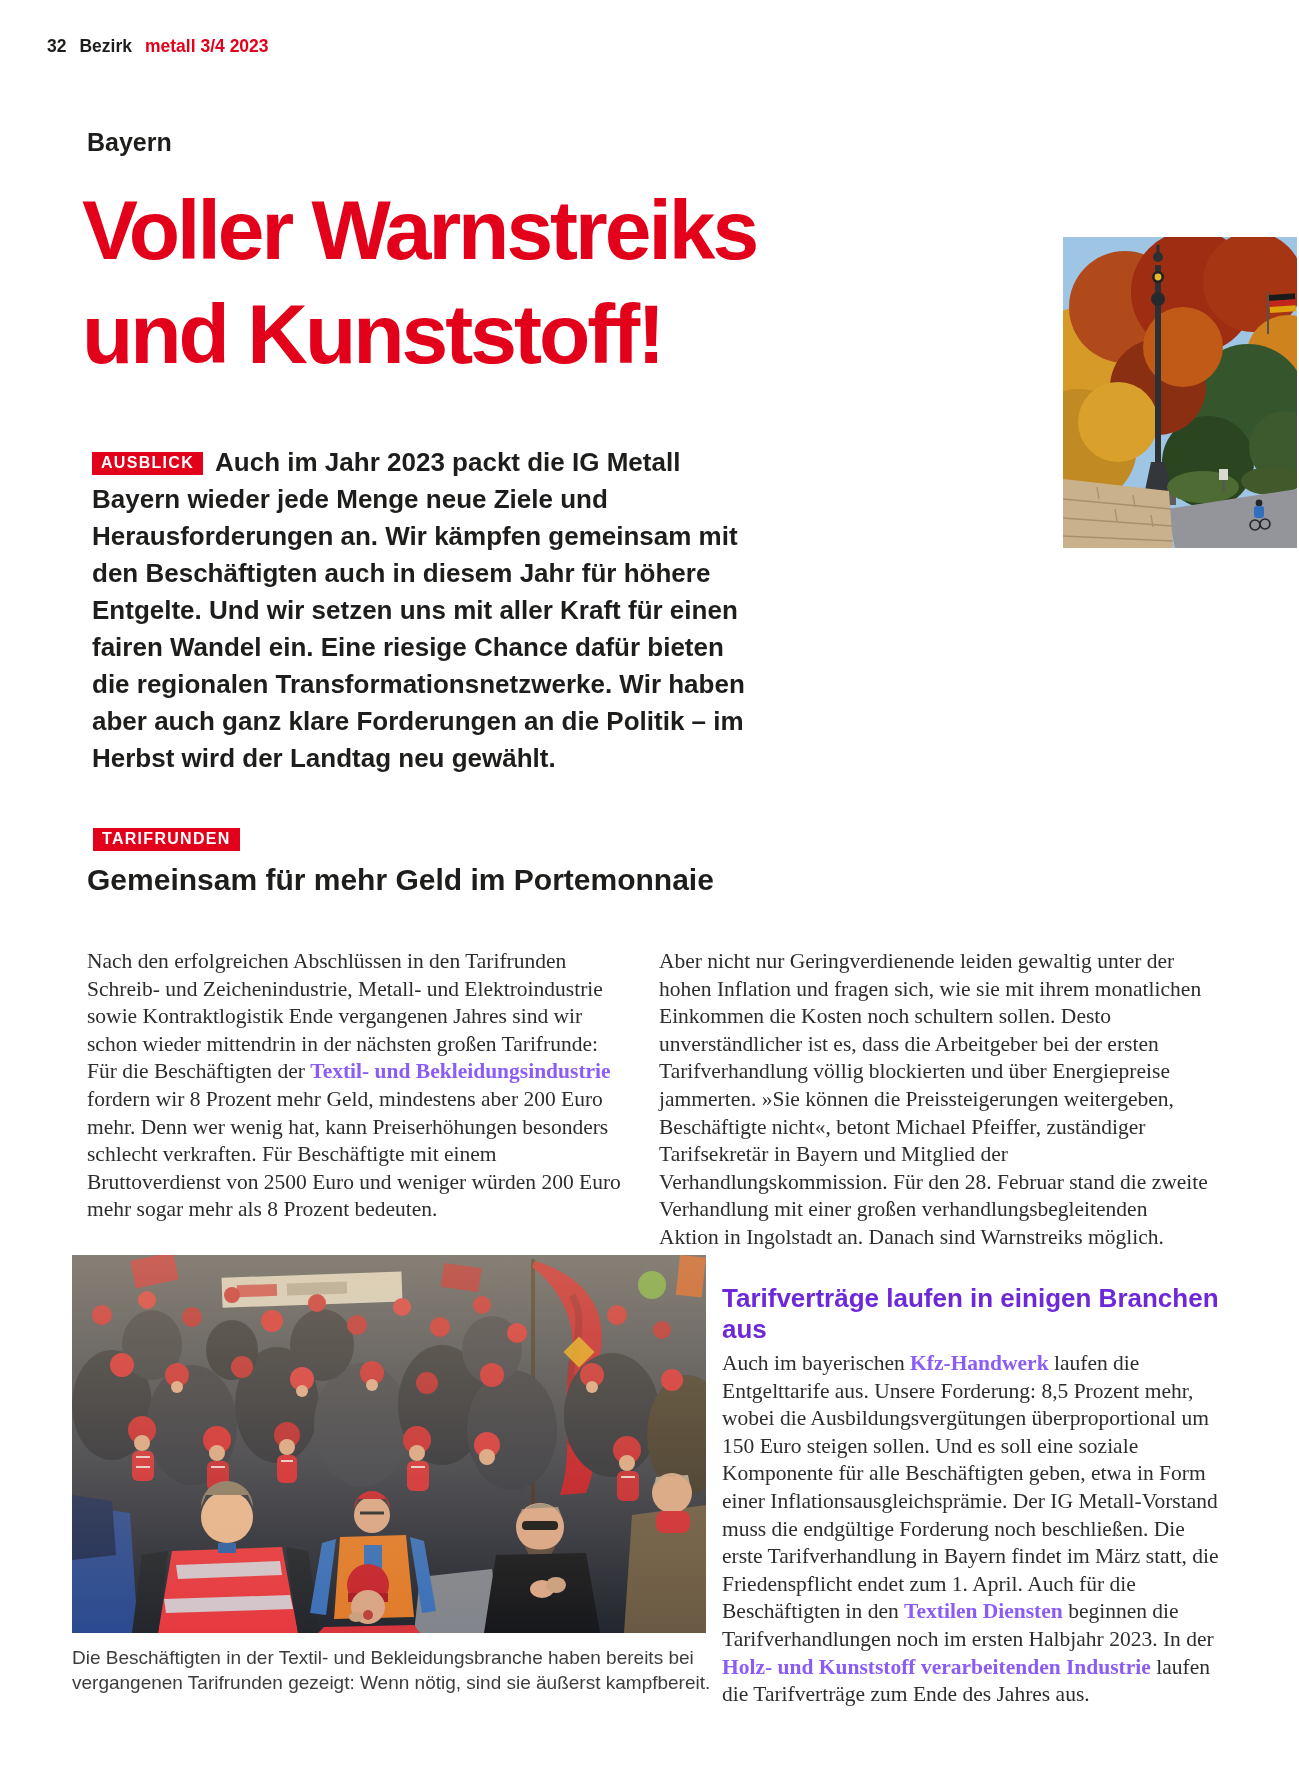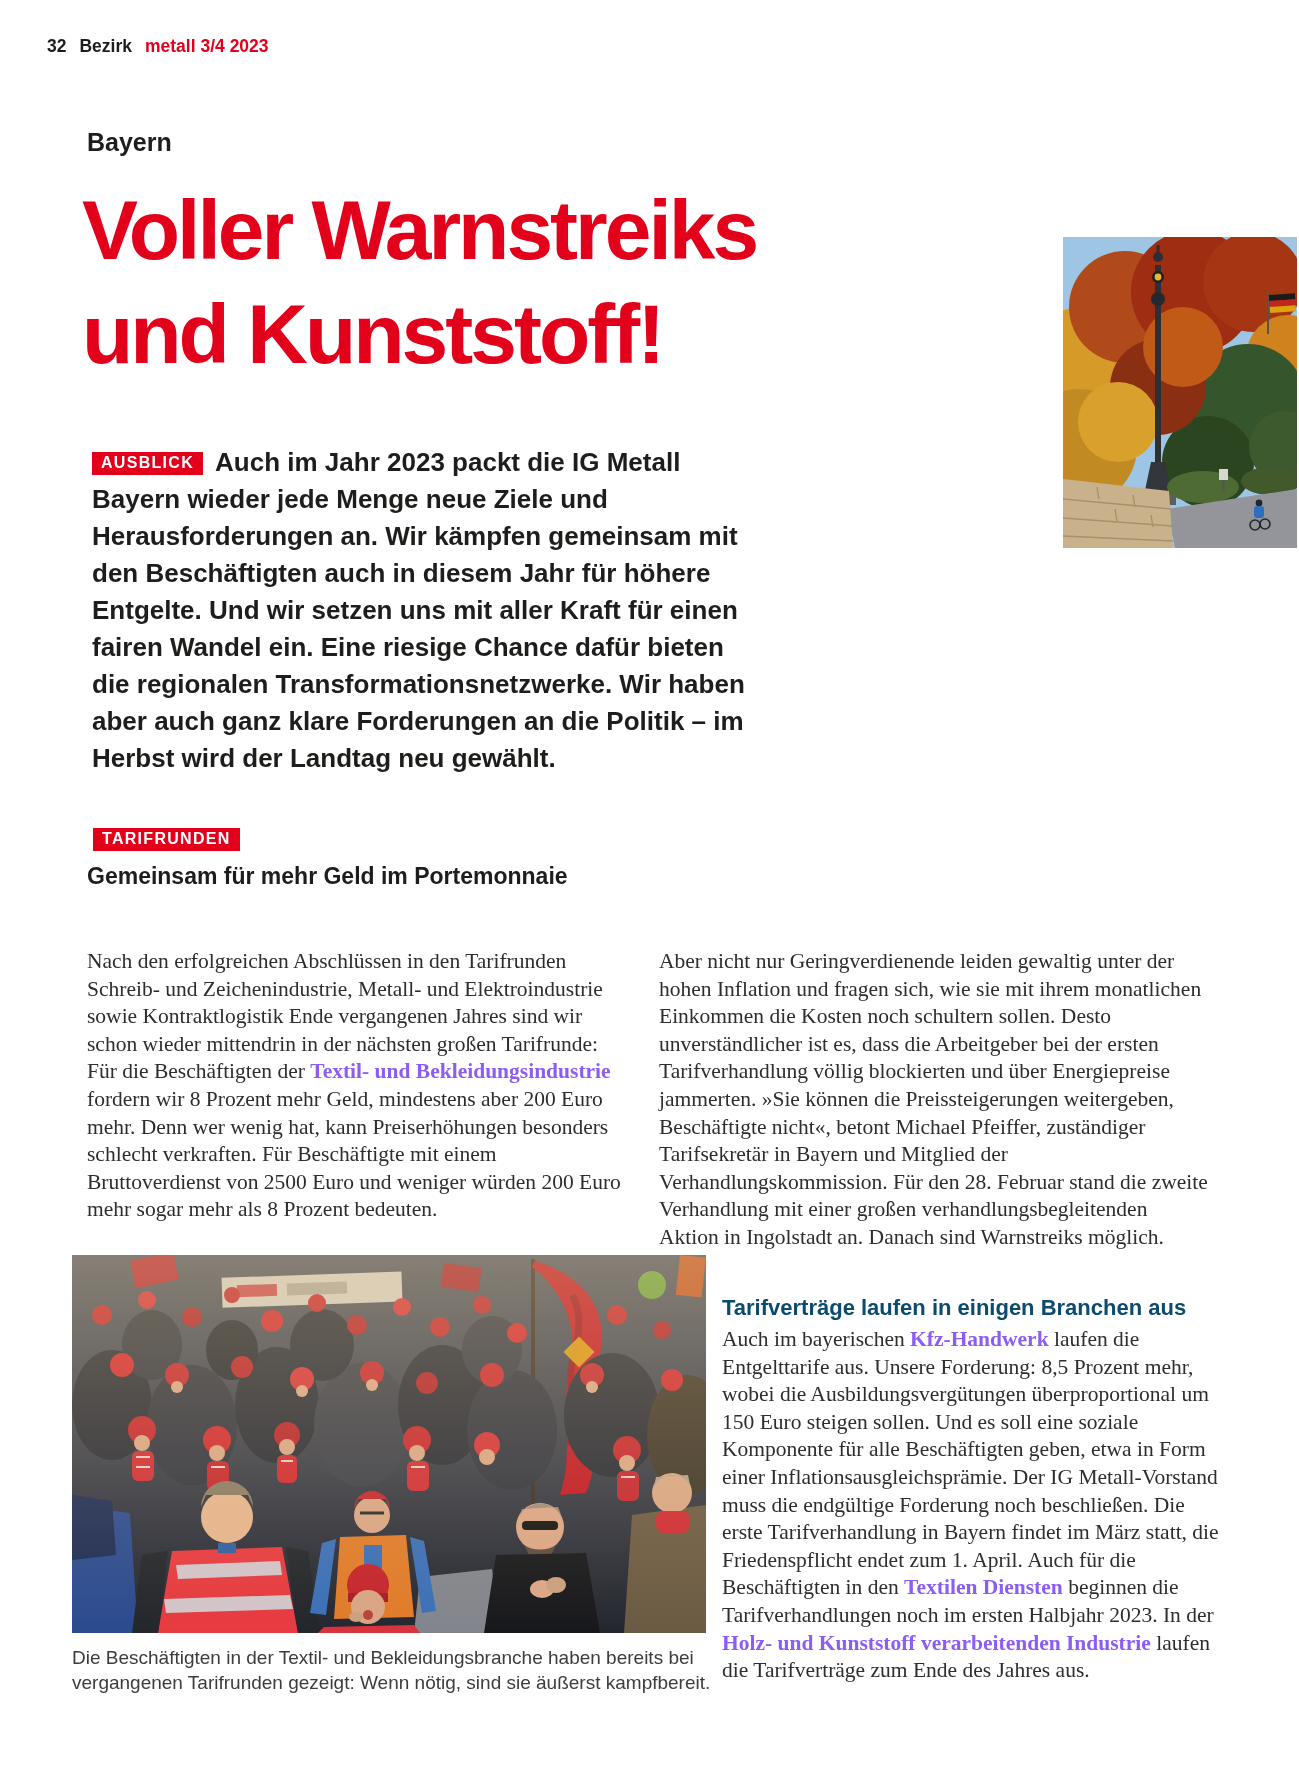--- a/index.html
+++ b/index.html
@@ -20,27 +20,27 @@
   
   .tag{display:inline-block;background:var(--accent);color:#fff;
        font-size:16px;font-weight:bold;letter-spacing:1.3px;
        padding:3px 9px 4px;line-height:1;}
   .intro .tag{vertical-align:3px;margin-right:12px;}
   .tag-standalone{position:absolute;left:93px;top:828px;}
   
   .intro{position:absolute;left:92px;top:444px;width:662px;
          font-size:26px;line-height:37px;font-weight:bold;color:#1d1d1b;}
   
-  .section-heading{position:absolute;left:87px;top:863px;font-size:23px;font-weight:bold;}
+  .section-heading{position:absolute;left:87px;top:863px;font-size:30px;font-weight:bold;}
   .serif{font-family:"Liberation Serif",serif;font-size:21.5px;line-height:27.6px;color:#2e2d2c;}
   .serif strong{font-weight:bold;color:#8b5cf6;}
   .col-left {position:absolute;left:87px; top:948px;width:534px;}
   .col-right{position:absolute;left:659px;top:948px;width:552px;}
   .lower{position:absolute;left:722px;top:1279px;width:506px;}
-  .lower-heading{font-size:22px;font-weight:bold;color:#0c4a6e;margin:16px 0 5px 0;}
+  .lower-heading{font-size:26px;font-weight:bold;color:#6d28d9;margin:4px 0 5px 0;}
   
   .autumn-photo{position:absolute;left:1063px;top:237px;width:234px;height:311px;}
   .demo-photo{position:absolute;left:72px;top:1255px;width:634px;height:378px;}
   .autumn-photo svg,.demo-photo svg{display:block;width:100%;height:100%;}
   .caption{position:absolute;left:72px;top:1645px;width:650px;
            font-size:19px;line-height:25px;color:#3d3c3b;}
 </style>
 </head>
 <body>
 

